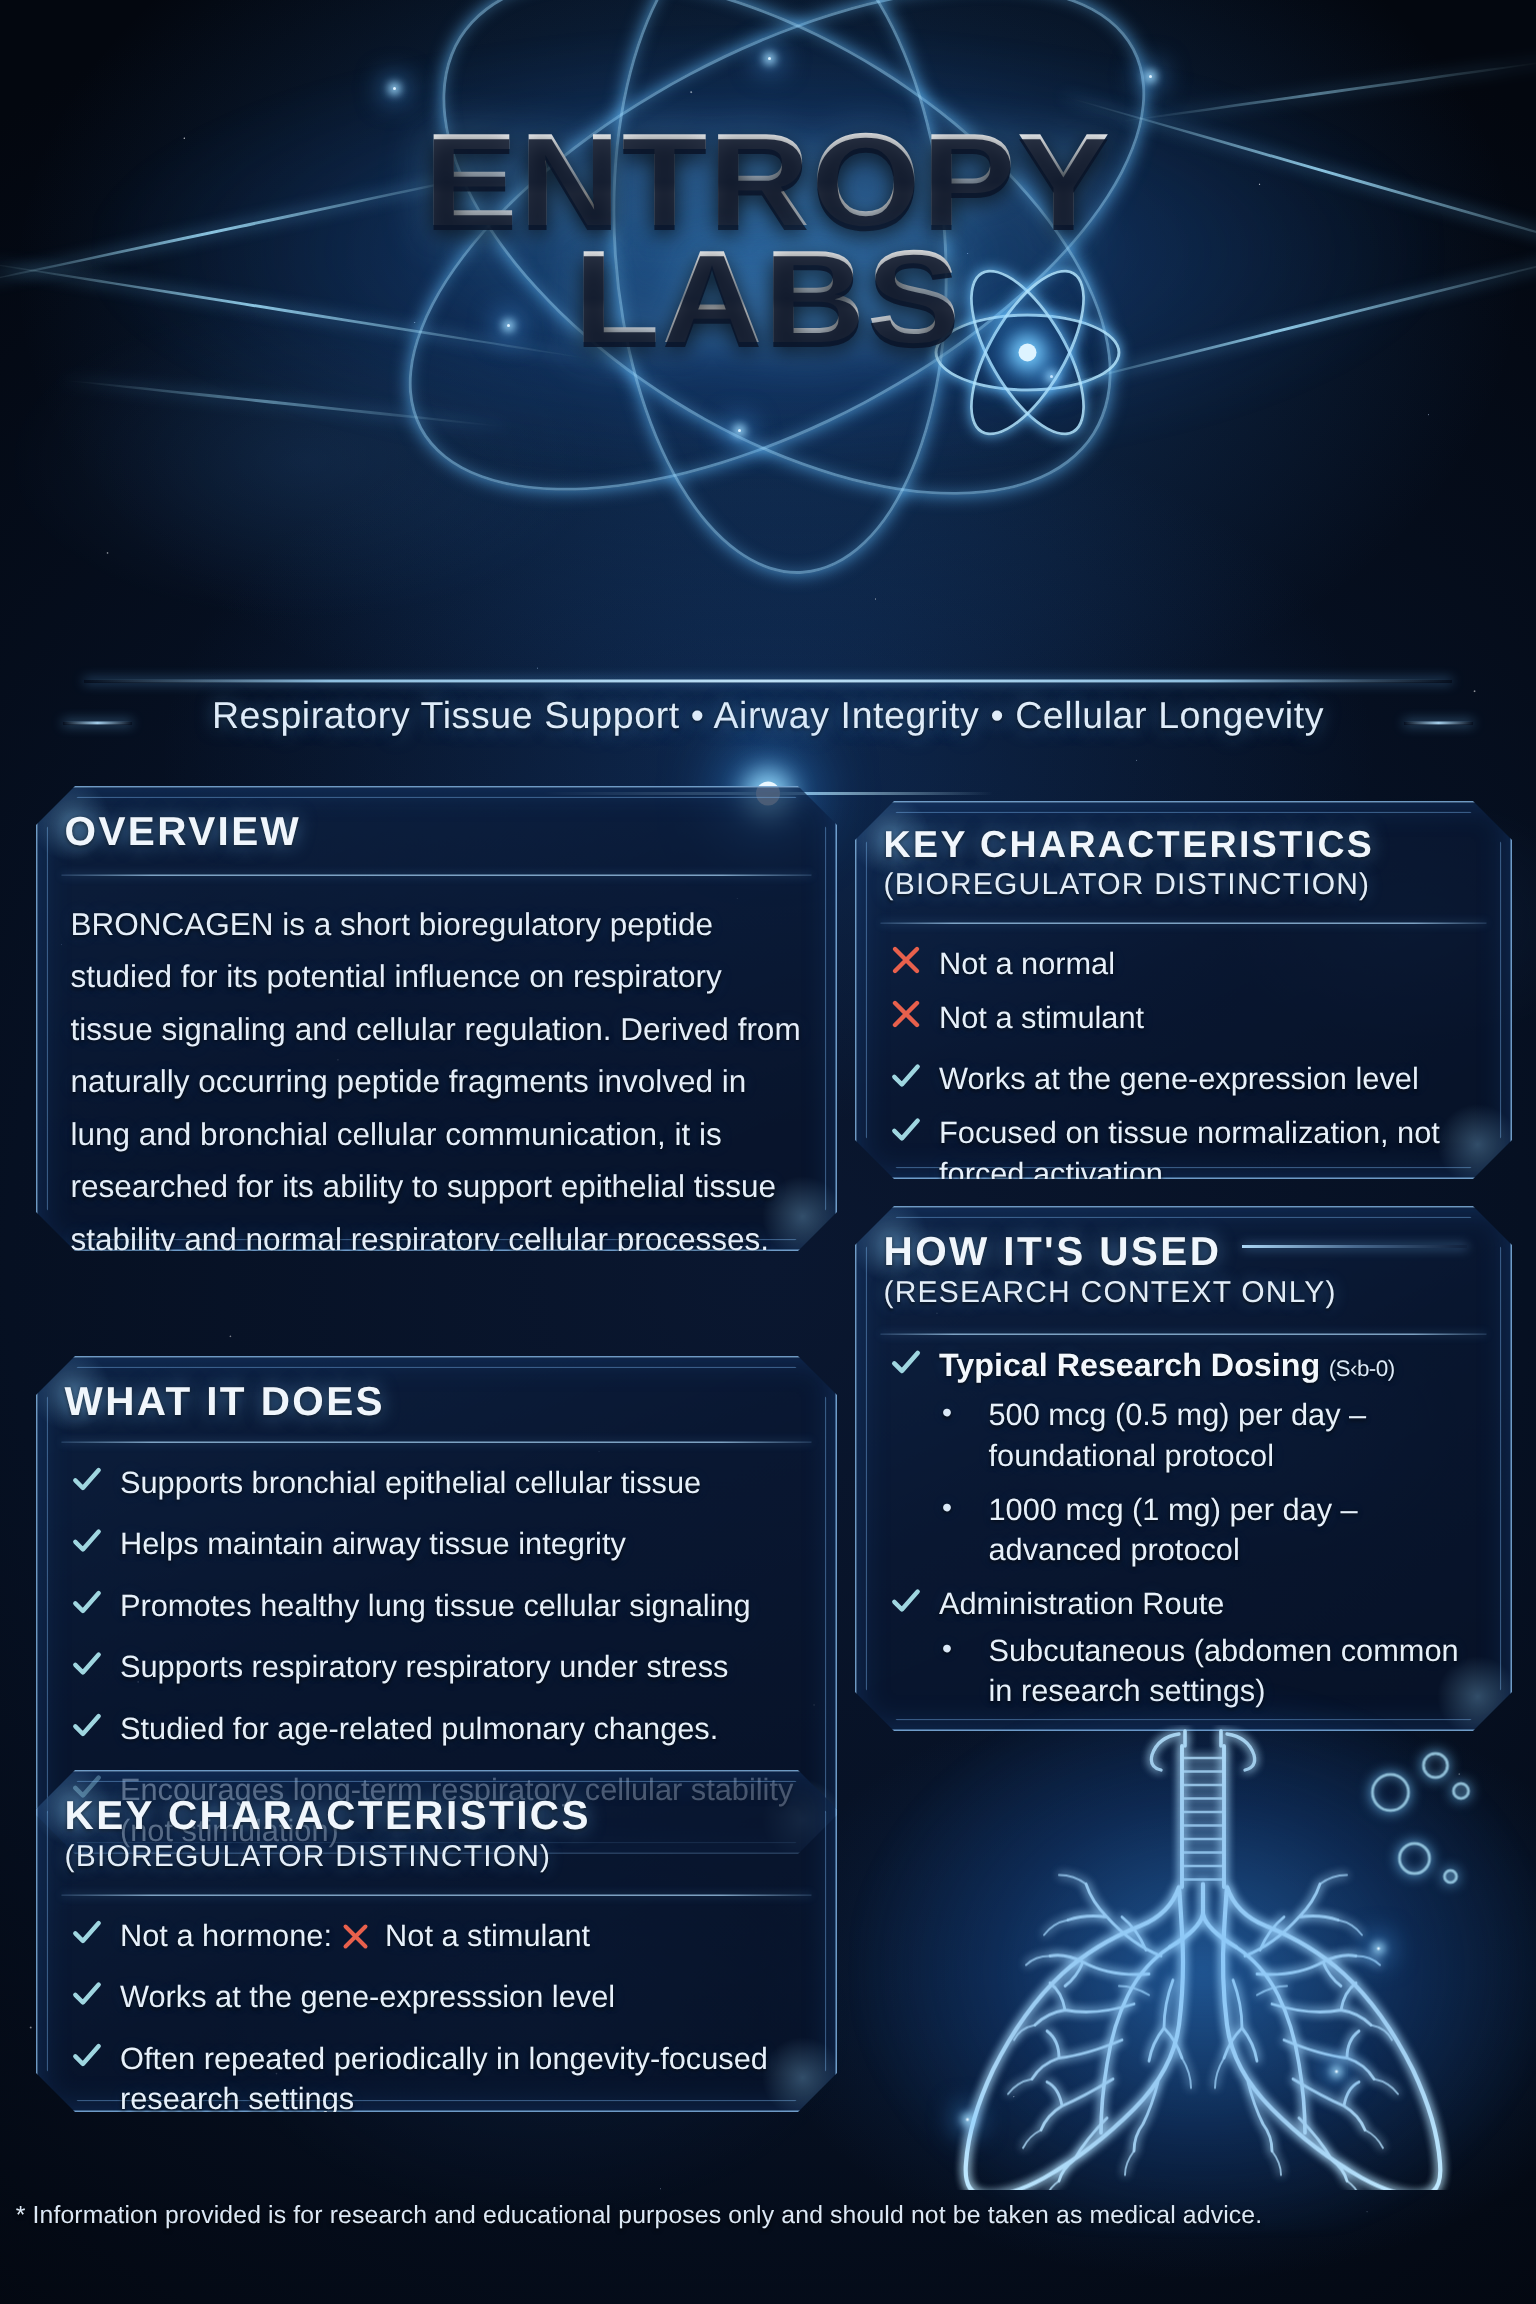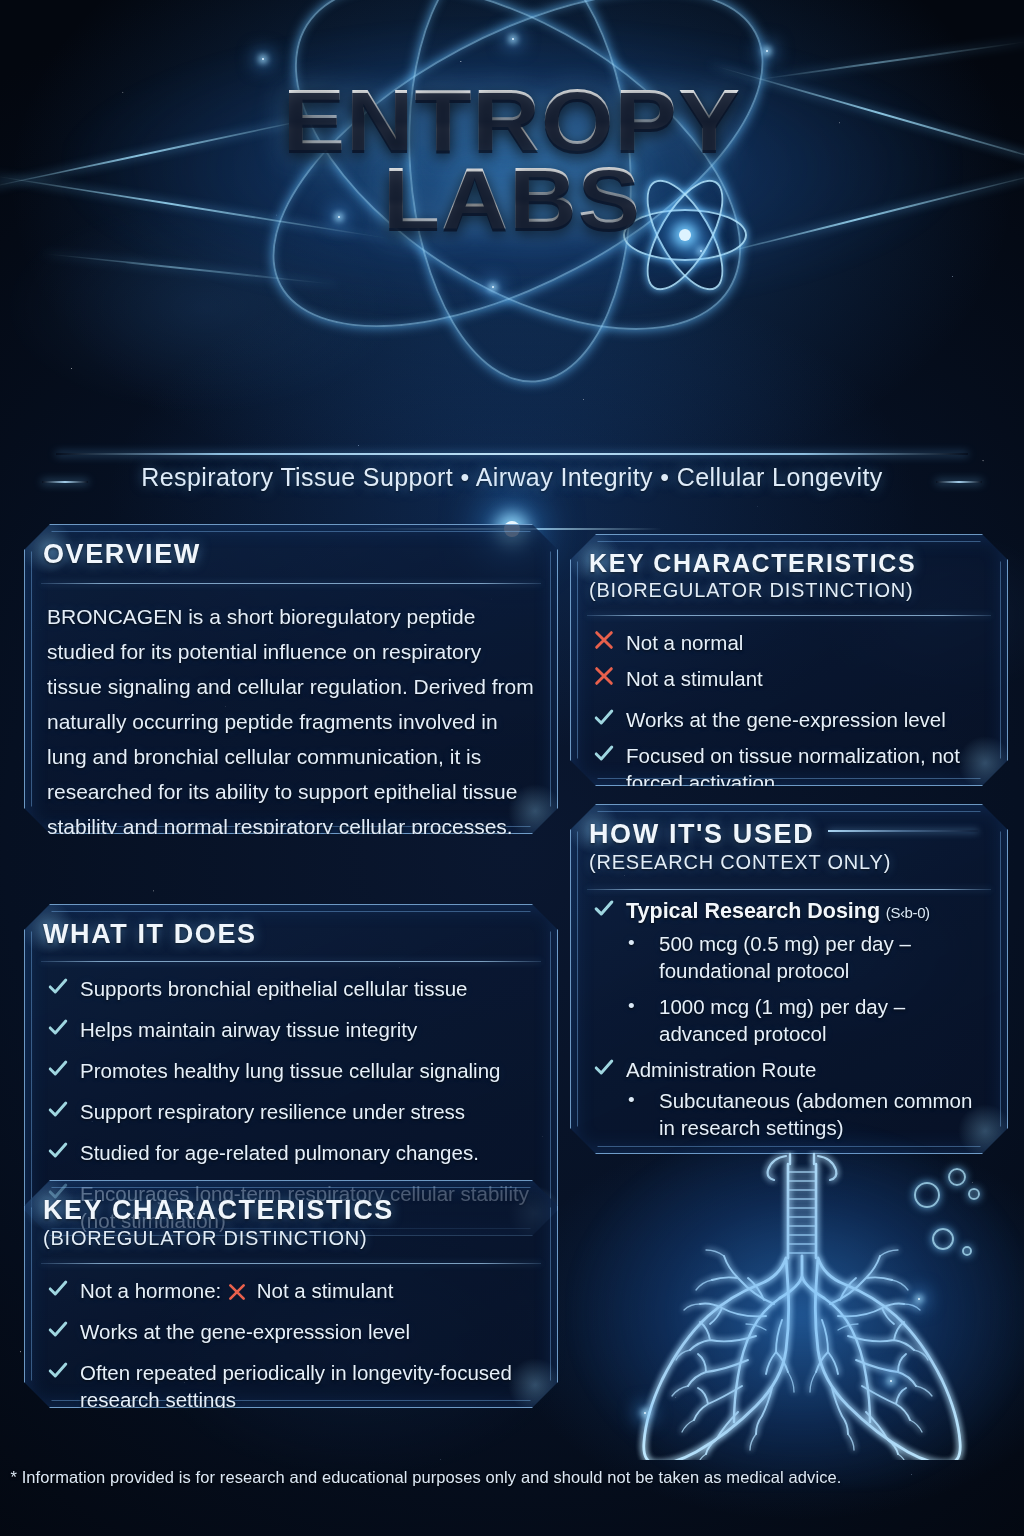--- a/index.html
+++ b/index.html
@@ -431,21 +431,21 @@
               </svg>
           </span>
           <span>Promotes healthy lung tissue cellular signaling</span>
         </li>
         <li>
           <span class="mark">
             <svg class="chk" viewBox="0 0 24 24">
                 <path d="M3.5 13 L9 18.5 L20.5 5.5" stroke="#9fd6e0" stroke-width="3.2" stroke-linecap="round" stroke-linejoin="round" fill="none"></path>
               </svg>
           </span>
-          <span>Support respiratory resilience under stress</span>
+          <span>Supports respiratory respiratory under stress</span>
         </li>
         <li>
           <span class="mark">
             <svg class="chk" viewBox="0 0 24 24">
                 <path d="M3.5 13 L9 18.5 L20.5 5.5" stroke="#9fd6e0" stroke-width="3.2" stroke-linecap="round" stroke-linejoin="round" fill="none"></path>
               </svg>
           </span>
           <span>Studied for age-related pulmonary changes.</span>
         </li>
         <li>

